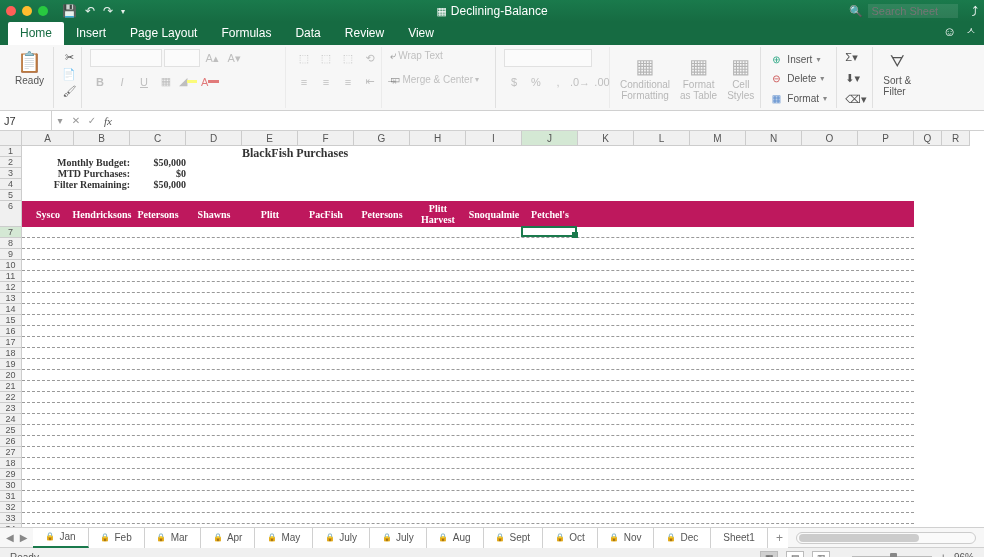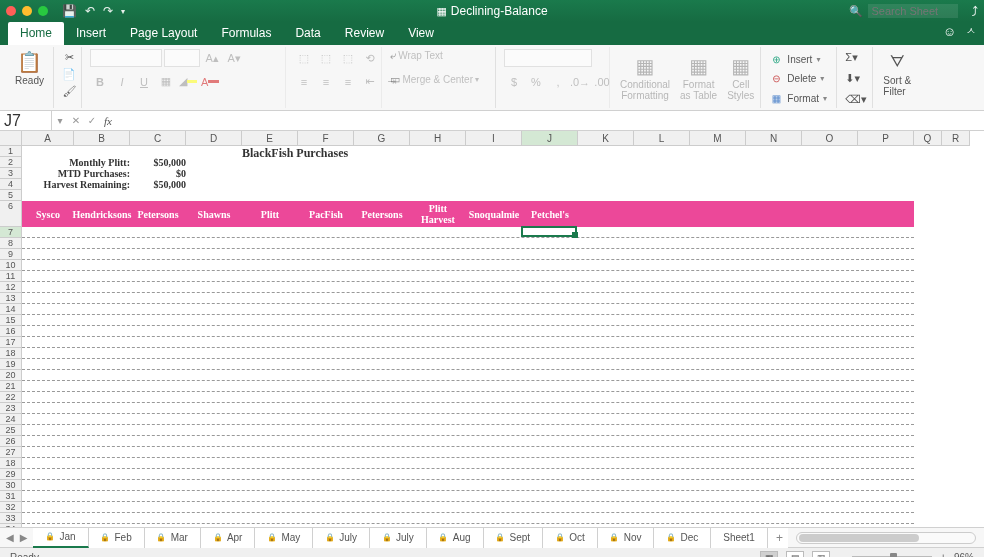--- a/index.html
+++ b/index.html
@@ -34,21 +34,21 @@
 .rsel { border: 1px solid #ccc; background: #fff; height: 18px; font-size: 11px; color: #888; padding: 0 2px; }
 .rsel.font { width: 72px; } .rsel.size { width: 36px; }
 .rbtn-sm { width: 20px; height: 18px; border: 1px solid transparent; background: transparent; color: #888; font-size: 11px; display: flex; align-items: center; justify-content: center; cursor: pointer; }
 .rlbl { font-size: 10px; color: #888; }
 .colorbar { width: 14px; height: 3px; }
 .insert-item { display: flex; align-items: center; gap: 4px; font-size: 10px; color: #555; height: 16px; }
 .insert-item .ico { width: 14px; text-align: center; }
 
 
 .fbar { height: 20px; border-bottom: 1px solid #d0d0d0; display: flex; align-items: center; background: #fff; }
-.namebox { width: 52px; border-right: 1px solid #d0d0d0; padding: 0 4px; font-size: 16px; height: 100%; display: flex; align-items: center; }
+.namebox { width: 52px; border-right: 1px solid #d0d0d0; padding: 0 4px; font-size: 11px; height: 100%; display: flex; align-items: center; }
 .fbar .fbtn { width: 16px; text-align: center; color: #999; font-size: 10px; }
 .fbar .fx { font-style: italic; font-family: serif; color: #555; padding: 0 4px; }
 .fbar input { border: none; flex: 1; font-size: 11px; padding: 0 4px; outline: none; }
 
 
 .gridwrap { position: relative; height: 396px; overflow: hidden; background: #fff; }
 .grid { position: absolute; left: 0; top: 0; }
 .colhdrs { display: flex; height: 15px; background: #f0f0f0; border-bottom: 1px solid #ccc; }
 .corner { width: 22px; border-right: 1px solid #ccc; background: #f0f0f0; }
 .ch { border-right: 1px solid #ccc; text-align: center; font-size: 10px; color: #555; line-height: 15px; background: #f0f0f0; }
@@ -56,21 +56,21 @@
 .rows { display: flex; }
 .rowhdrs { width: 22px; background: #f0f0f0; }
 .rh { height: 11px; border-bottom: 1px solid #ccc; border-right: 1px solid #ccc; text-align: center; font-size: 9px; color: #555; line-height: 11px; }
 .rh.sel { background: #d4e8d4; }
 .cells { position: relative; }
 .dashed-rows { position: absolute; left: 0; }
 .drow { border-bottom: 1px dashed #999; height: 11px; }
 .sheet-title { position: absolute; font-weight: bold; font-size: 12px; font-family: "Times New Roman", serif; white-space: nowrap; }
 .budget-label { position: absolute; font-weight: bold; font-size: 10px; font-family: "Times New Roman", serif; text-align: right; white-space: nowrap; }
 .budget-val { position: absolute; font-weight: bold; font-size: 10px; font-family: "Times New Roman", serif; text-align: right; }
-.hdr-band { position: absolute; background: #ec4899; display: flex; }
+.hdr-band { position: absolute; background: #be185d; display: flex; }
 .hdr-cell { color: #fff; font-weight: bold; font-size: 10px; font-family: "Times New Roman", serif; text-align: center; display: flex; align-items: center; justify-content: center; line-height: 1.1; padding: 1px; }
 .sel-cell { position: absolute; border: 2px solid #1a7a4c; pointer-events: none; }
 .sel-handle { position: absolute; width: 6px; height: 6px; background: #1a7a4c; right: -3px; bottom: -3px; }
 
 
 .sheetbar { height: 20px; background: #f7f7f7; border-top: 1px solid #d0d0d0; display: flex; align-items: center; font-size: 10px; }
 .sheetnav { display: flex; gap: 2px; padding: 0 4px; color: #888; }
 .sheetnav span { cursor: pointer; padding: 0 2px; }
 .sheettabs { display: flex; flex: 1; overflow: hidden; }
 .stab { border-right: 1px solid #d0d0d0; padding: 3px 12px; cursor: pointer; color: #555; display: flex; gap: 4px; align-items: center; background: #fff; }
@@ -322,25 +322,25 @@
           <div class="rh">18</div>
           <div class="rh">29</div>
           <div class="rh">30</div>
           <div class="rh">31</div>
           <div class="rh">32</div>
           <div class="rh">33</div>
           <div class="rh">34</div>
         </div>
       <div class="cells" id="cells" style="width: 948px;">
           <div class="sheet-title" style="left: 220px; top: 0px;">BlackFish Purchases</div>
-          <div class="budget-label" style="left: 0px; top: 11px; width: 108px;">Monthly Plitt:</div>
+          <div class="budget-label" style="left: 0px; top: 11px; width: 108px;">Monthly Budget:</div>
           <div class="budget-val" style="left: 108px; top: 11px; width: 56px;">$50,000</div>
           <div class="budget-label" style="left: 0px; top: 22px; width: 108px;">MTD Purchases:</div>
           <div class="budget-val" style="left: 108px; top: 22px; width: 56px;">$0</div>
-          <div class="budget-label" style="left: 0px; top: 33px; width: 108px;">Harvest Remaining:</div>
+          <div class="budget-label" style="left: 0px; top: 33px; width: 108px;">Filter Remaining:</div>
           <div class="budget-val" style="left: 108px; top: 33px; width: 56px;">$50,000</div>
           <div class="hdr-band" style="left: 0px; top: 55px; height: 26px; width: 892px;">
             <div class="hdr-cell" style="width: 52px;">Sysco</div>
             <div class="hdr-cell" style="width: 56px;">Hendricksons</div>
             <div class="hdr-cell" style="width: 56px;">Petersons</div>
             <div class="hdr-cell" style="width: 56px; text-align: center;">Shawns</div>
             <div class="hdr-cell" style="width: 56px;">Plitt</div>
             <div class="hdr-cell" style="width: 56px;">PacFish</div>
             <div class="hdr-cell" style="width: 56px;">Petersons</div>
             <div class="hdr-cell" style="width: 56px;">Plitt Harvest</div>

